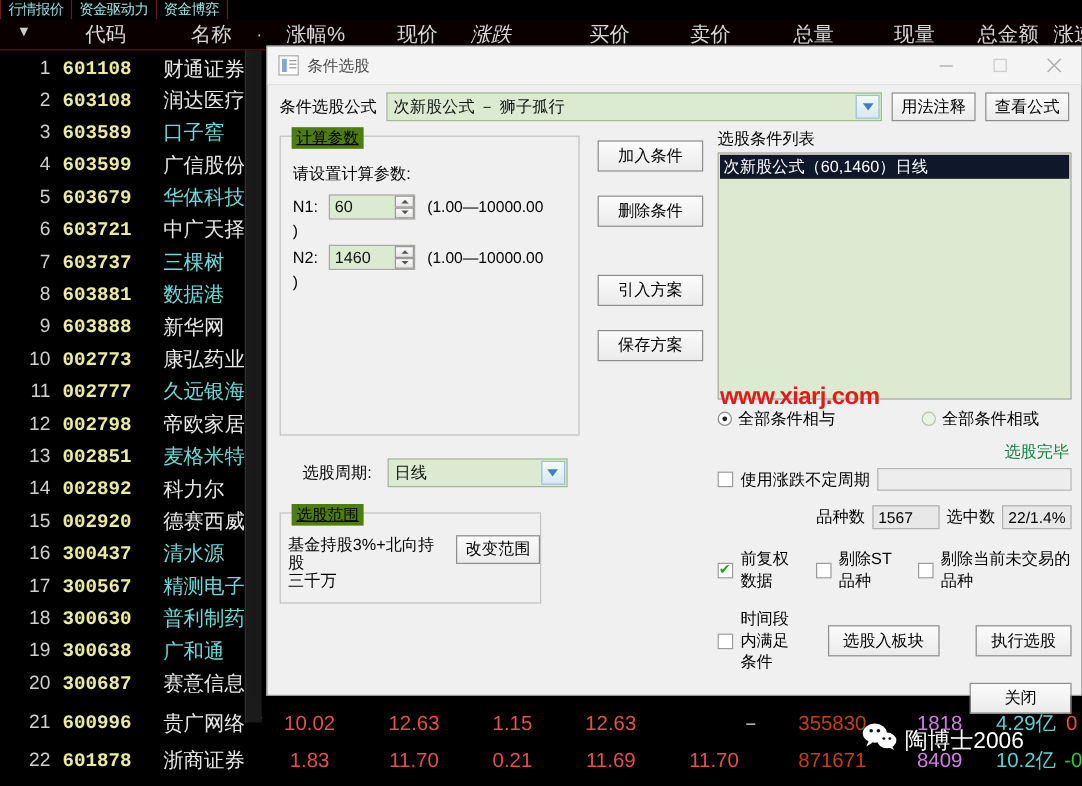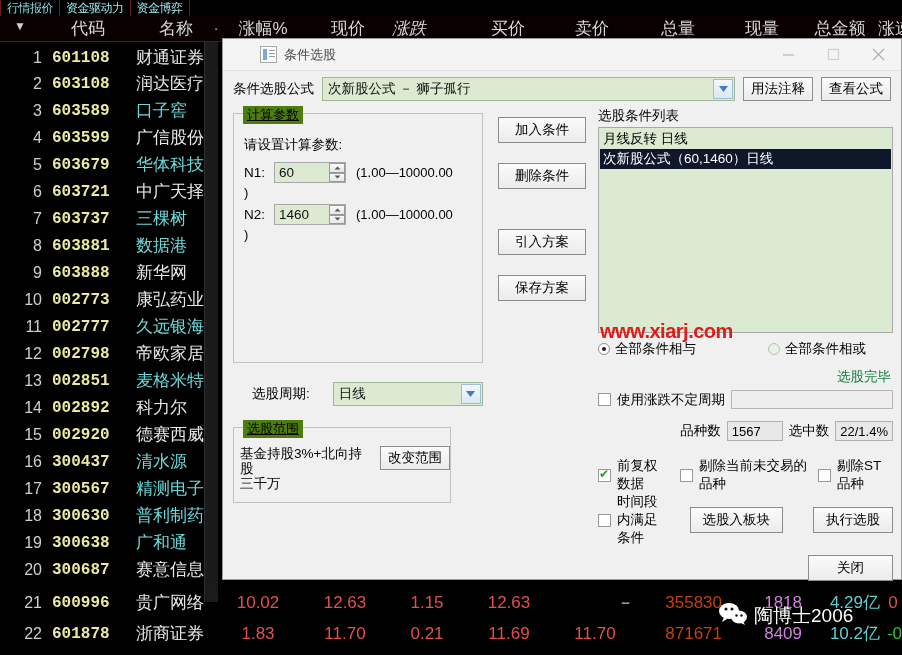--- a/index.html
+++ b/index.html
@@ -90,21 +90,20 @@
     width: 680px; height: 542px;
     background: #f0f0f0;
     border: 1px solid #9b9b9b;
     box-shadow: 0 2px 7px rgba(0,0,0,.55);
     font-size: 13px; color: #000;
   }
   .titlebar {
     height: 32px; background: #f4f4f4;
     display: flex; align-items: center;
     border-bottom: 1px solid #e2e2e2;
-    padding-left: 28px;
   }
   .title-ico {
     width: 17px; height: 17px; margin-left: 9px; margin-right: 7px;
     border: 1px solid #a8a8a8; background: #ffffff;
     position: relative; flex: none;
   }
   .title-ico::before {
     content:""; position:absolute; left:2px; top:2px; width:4px; height:11px; background:#7da7d9;
   }
   .title-ico::after {
@@ -179,21 +178,21 @@
   }
   .spin-b {
     flex: 1; background: linear-gradient(#fafafa,#e6e6e6);
     border: 1px solid #9a9a9a; display:flex; align-items:center; justify-content:center;
   }
   .param-range { margin-left: 10px; font-size: 13px; font-family: "Liberation Sans", sans-serif; white-space: nowrap;}
   .param-paren { font-size: 13px; margin: 0 0 4px 0; }
 
   .cycle-row {
     position: absolute; left: 18px; top: 268px;
-    display: flex; align-items: center; gap: 23px;
+    display: flex; align-items: center; gap: 13px;
   }
   .cycle-combo {
     position: relative; width: 150px; height: 24px;
     background: #dbead0; border: 1px solid #a0b894; display:flex; align-items:center;
   }
 
   .range-body { padding: 18px 0 0 6px; display:flex; align-items: flex-start; gap: 6px;}
   .range-txt { font-size: 13.5px; line-height: 15px; width: 150px; }
 
   
@@ -245,21 +244,21 @@
     display:flex; align-items:center; gap:6px; justify-content: flex-end;
     margin-top: 12px; font-size: 13.5px;
   }
   .stat-box {
     background: #e8e8e8; border: 1px solid #b0b0b0;
     height: 20px; line-height: 19px; padding: 0 4px; font-size: 13px;
     min-width: 56px;
   }
 
   .opts-row { display:flex; align-items:center; gap: 10px; margin-top: 16px; font-size: 13.5px;}
-  .bottom-row { display:flex; align-items:center; }
+  .bottom-row { display:flex; align-items:center; margin-top: 14px; }
   .bottom-row .btn { padding: 4px 12px; }
 
   .watermark-red {
     position: absolute; left: 600px; top: 320px;
     color: #e01b1b; font-size: 20px; font-weight: bold;
     font-family: "Liberation Sans", sans-serif;
     letter-spacing: -0.5px;
   }
   .wechat-mark {
     position: absolute; left: 718px; top: 602px;
@@ -577,21 +576,20 @@
       <div class="mid-btns">
         <button class="btn">加入条件</button>
         <button class="btn">删除条件</button>
         <button class="btn gap">引入方案</button>
         <button class="btn">保存方案</button>
       </div>
 
       <div class="right-panel">
         <div class="cond-title">选股条件列表</div>
         <div class="cond-list">
-          <div class="cond-item">月线反转   日线</div>
           <div class="cond-item sel">次新股公式（60,1460）日线</div>
         </div>
 
         <div class="radio-row">
           <label class="radio-wrap">
             <span class="radio on"></span>
             <span>全部条件相与</span>
           </label>
           <label class="radio-wrap second">
             <span class="radio off"></span>
@@ -614,25 +612,25 @@
           <span class="stat-box">22/1.4%</span>
         </div>
 
         <div class="opts-row">
           <label class="cb-row">
             <span class="cbx checked"></span>
             <span>前复权数据</span>
           </label>
           <label class="cb-row">
             <span class="cbx"></span>
-            <span>剔除当前未交易的品种</span>
+            <span>剔除ST品种</span>
           </label>
           <label class="cb-row">
             <span class="cbx"></span>
-            <span>剔除ST品种</span>
+            <span>剔除当前未交易的品种</span>
           </label>
         </div>
 
         <div class="bottom-row">
           <label class="cb-row">
             <span class="cbx"></span>
             <span>时间段内满足条件</span>
           </label>
           <button class="btn" style="margin-left:22px;">选股入板块</button>
           <button class="btn" style="margin-left:30px;">执行选股</button>

